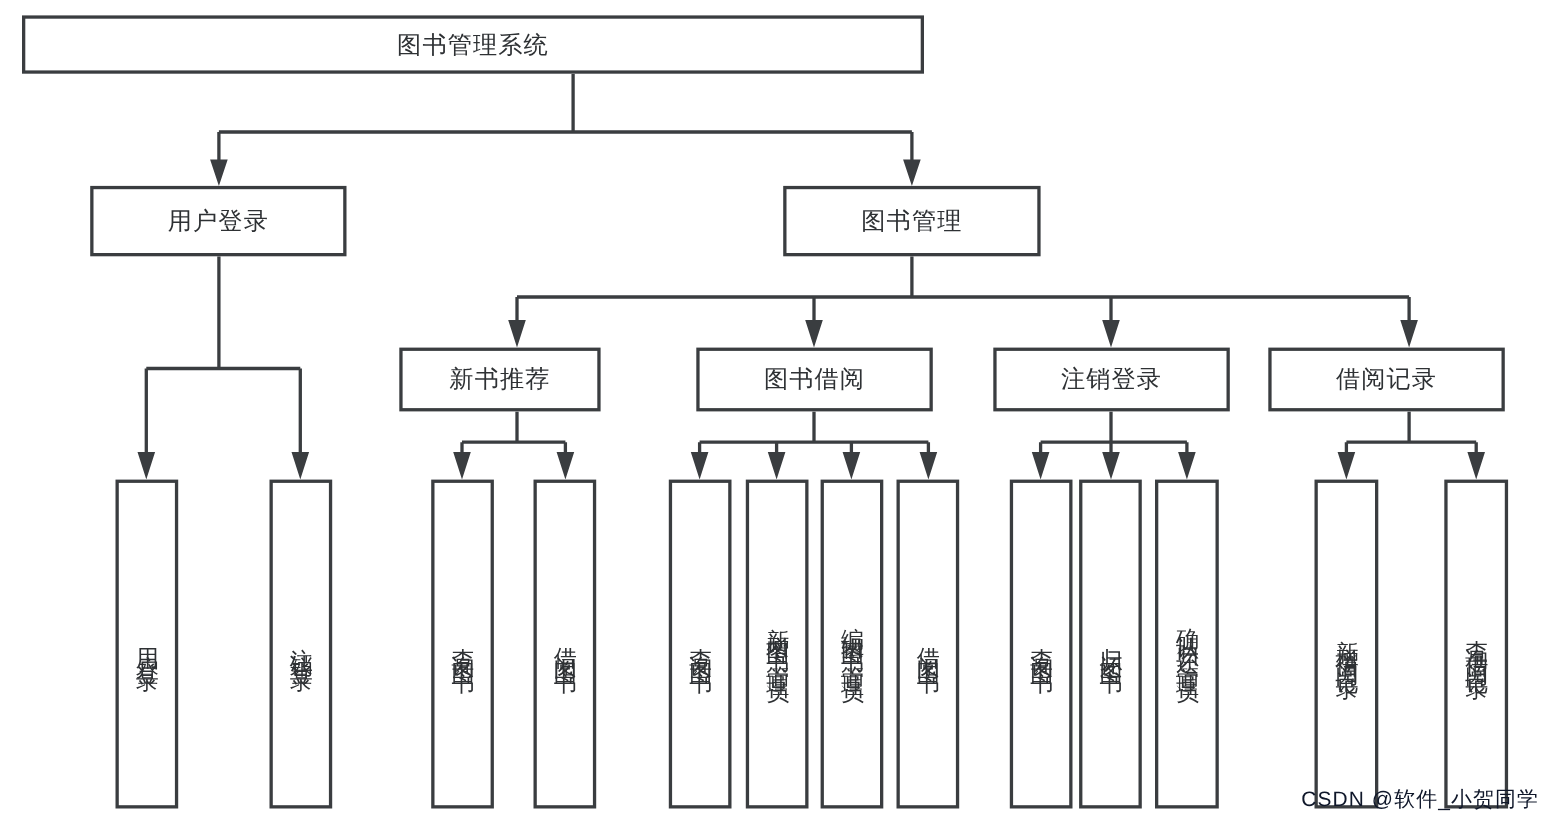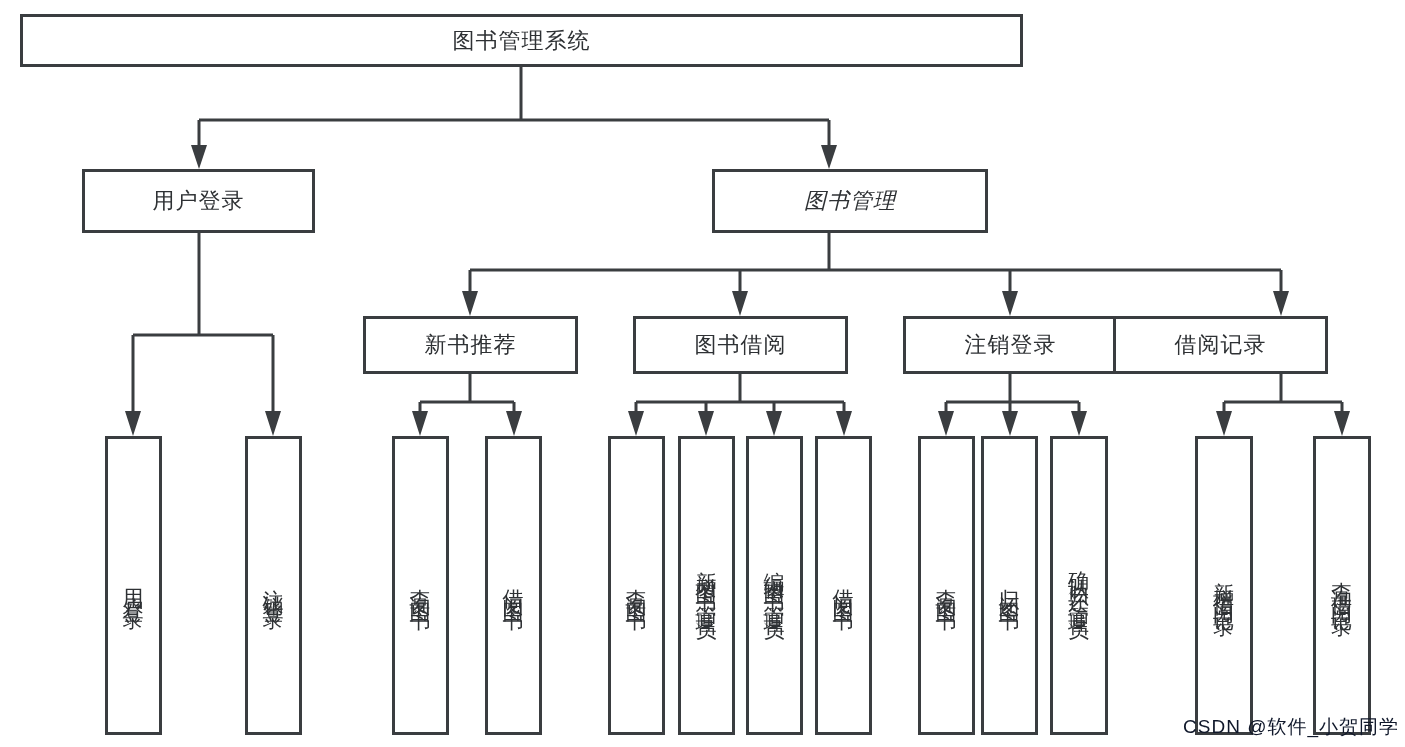--- a/index.html
+++ b/index.html
@@ -72,41 +72,41 @@
              M698 411 L714 411 L706 436 Z
              M766 411 L782 411 L774 436 Z
              M836 411 L852 411 L844 436 Z
              M938 411 L954 411 L946 436 Z
              M1002 411 L1018 411 L1010 436 Z
              M1071 411 L1087 411 L1079 436 Z
              M1216 411 L1232 411 L1224 436 Z
              M1334 411 L1350 411 L1342 436 Z"></path>
   </svg>
 
-  <div class="node" style="left:20px;top:14px;width:1003px;height:53px;">
+  <div class="node" style="left:20px;top:14px;width:820px;height:53px;">
     <span class="hlabel">图书管理系统</span>
   </div>
 
   <div class="node" style="left:82px;top:169px;width:233px;height:64px;">
     <span class="hlabel">用户登录</span>
   </div>
-  <div class="node" style="left:712px;top:169px;width:276px;height:64px;font-style:italic;">
+  <div class="node" style="left:712px;top:169px;width:234px;height:64px;">
     <span class="hlabel">图书管理</span>
   </div>
 
-  <div class="node" style="left:363px;top:316px;width:215px;height:58px;">
+  <div class="node" style="left:363px;top:316px;width:183px;height:58px;">
     <span class="hlabel">新书推荐</span>
   </div>
   <div class="node" style="left:633px;top:316px;width:215px;height:58px;text-align:right;">
     <span class="hlabel">图书借阅</span>
   </div>
   <div class="node" style="left:903px;top:316px;width:215px;height:58px;">
     <span class="hlabel">注销登录</span>
   </div>
-  <div class="node" style="left:1113px;top:316px;width:215px;height:58px;">
+  <div class="node" style="left:1153px;top:316px;width:215px;height:58px;">
     <span class="hlabel">借阅记录</span>
   </div>
 
   <div class="node leaf" style="left:105px;top:436px;width:57px;height:299px;">
     <span class="vlabel">用户登录</span>
   </div>
   <div class="node leaf" style="left:245px;top:436px;width:57px;height:299px;">
     <span class="vlabel">注销登录</span>
   </div>
   <div class="node leaf" style="left:392px;top:436px;width:57px;height:299px;">

